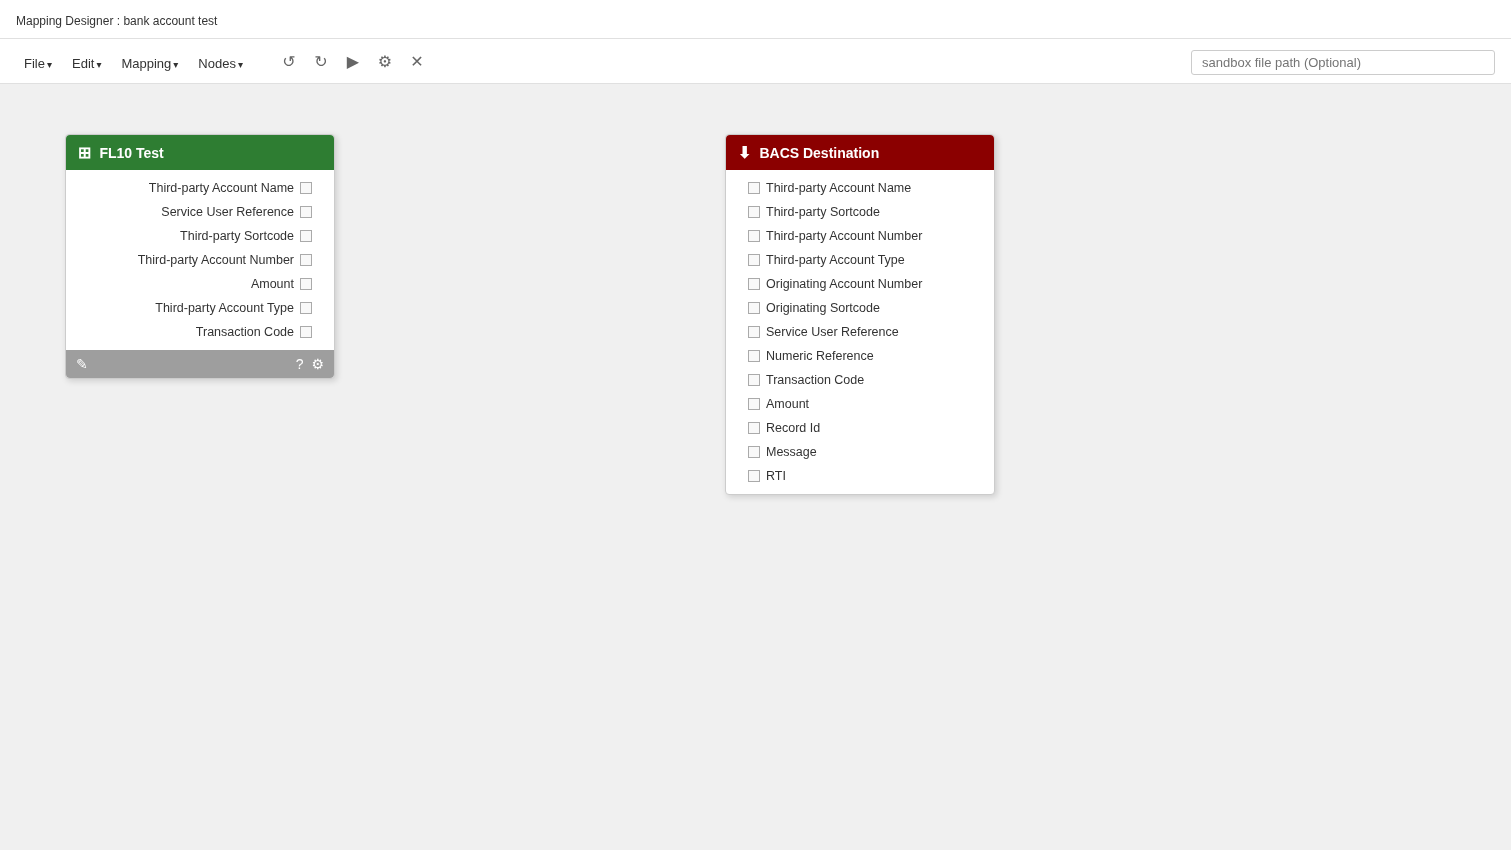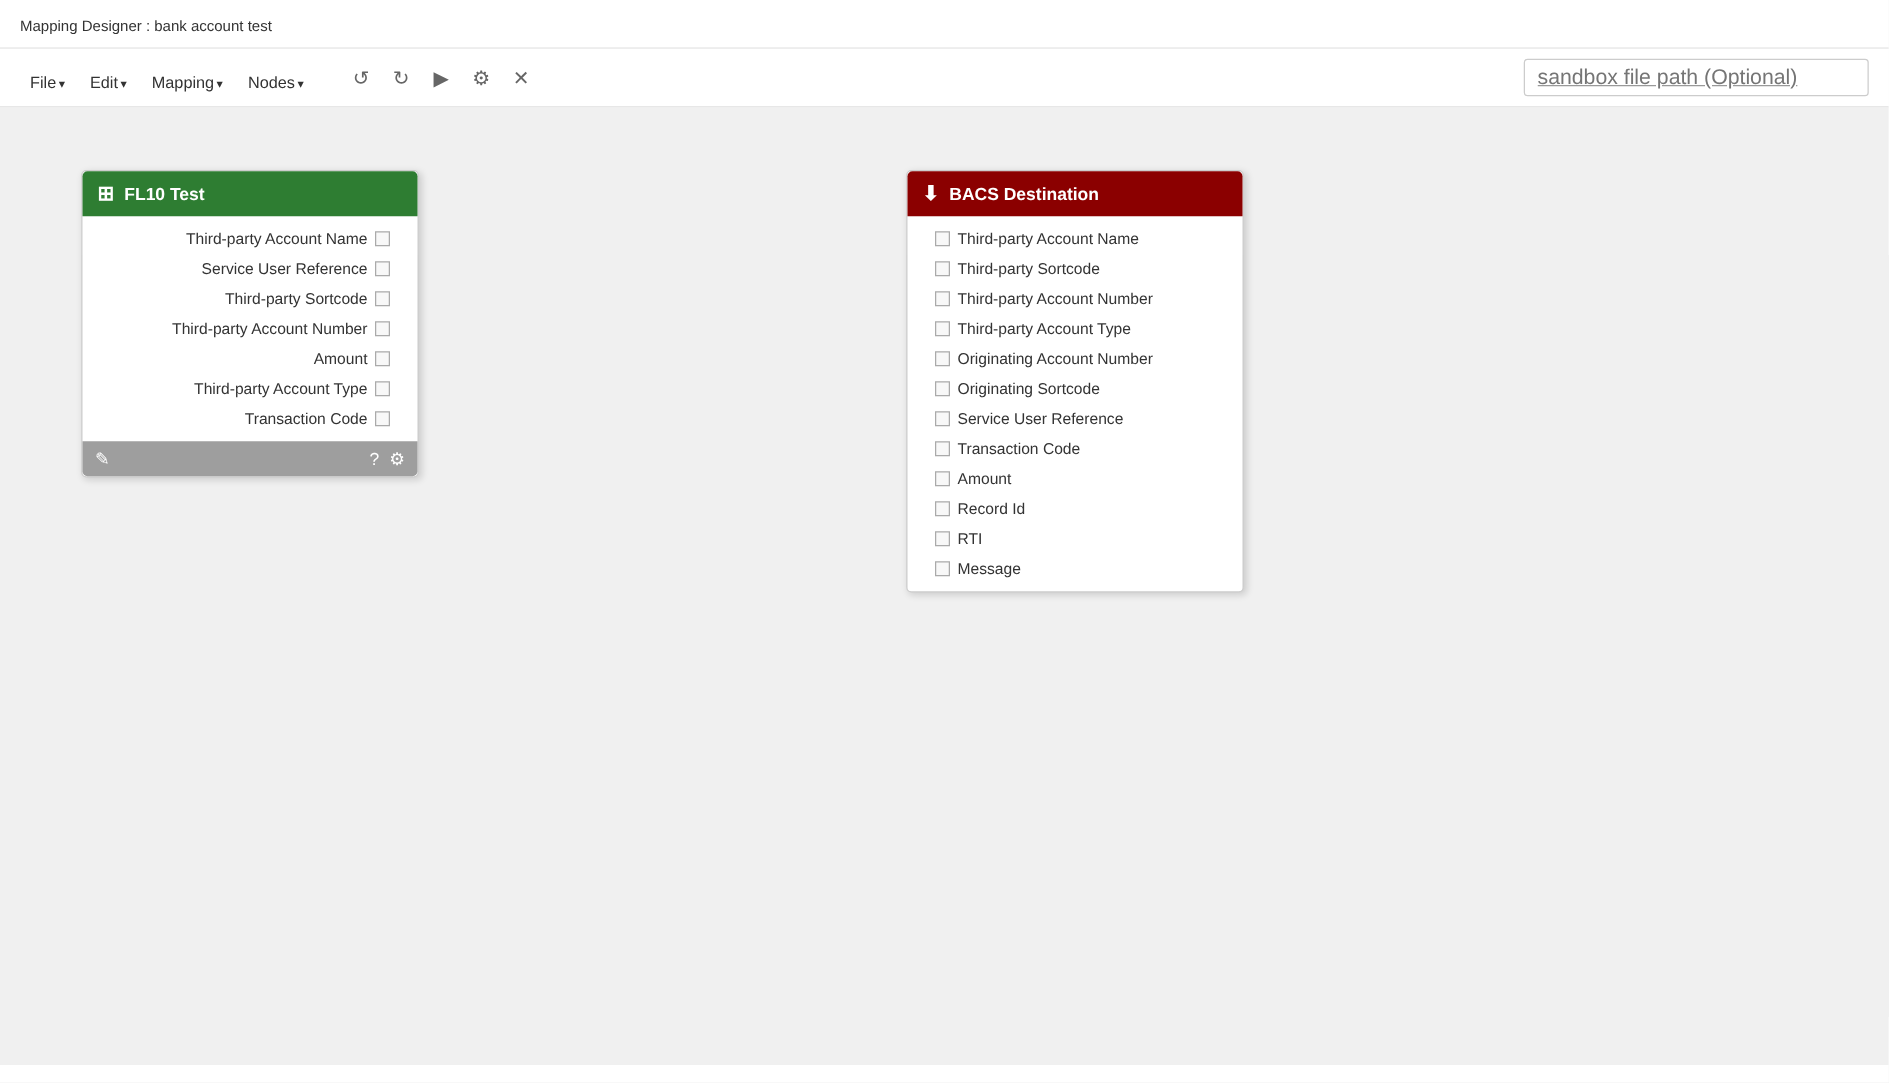--- a/index.html
+++ b/index.html
@@ -36,25 +36,24 @@
       width: 28px;
       height: 28px;
       display: flex; align-items: center; justify-content: center;
       cursor: pointer; color: #666; font-size: 16px; border-radius: 3px;
     }
     #sandbox-input {
       margin-left: auto;
       border: 1px solid #ccc;
       border-radius: 3px;
       padding: 4px 10px;
-      font-size: 17px;
+      font-size: 13px;
       color: #999;
-      width: 276px;
+      width: 304px;
       outline: none;
-      text-decoration: underline;
     }
 
     
     #canvas {
       background: #f0f0f0;
       position: relative;
       width: 100%;
       height: calc(100vh - 100px);
       overflow: auto;
     }
@@ -238,34 +237,38 @@
         <div class="node-field left-align">
           <div class="field-checkbox"></div>
           <span>Originating Sortcode</span>
         </div>
         <div class="node-field left-align">
           <div class="field-checkbox"></div>
           <span>Service User Reference</span>
         </div>
         <div class="node-field left-align">
           <div class="field-checkbox"></div>
+          <span>Numeric Reference</span>
+        </div>
+        <div class="node-field left-align">
+          <div class="field-checkbox"></div>
           <span>Transaction Code</span>
         </div>
         <div class="node-field left-align">
           <div class="field-checkbox"></div>
           <span>Amount</span>
         </div>
         <div class="node-field left-align">
           <div class="field-checkbox"></div>
           <span>Record Id</span>
         </div>
         <div class="node-field left-align">
           <div class="field-checkbox"></div>
+          <span>Message</span>
+        </div>
+        <div class="node-field left-align">
+          <div class="field-checkbox"></div>
           <span>RTI</span>
         </div>
-        <div class="node-field left-align">
-          <div class="field-checkbox"></div>
-          <span>Message</span>
-        </div>
       </div>
   </div>
 
 </div>
 
 </body></html>

